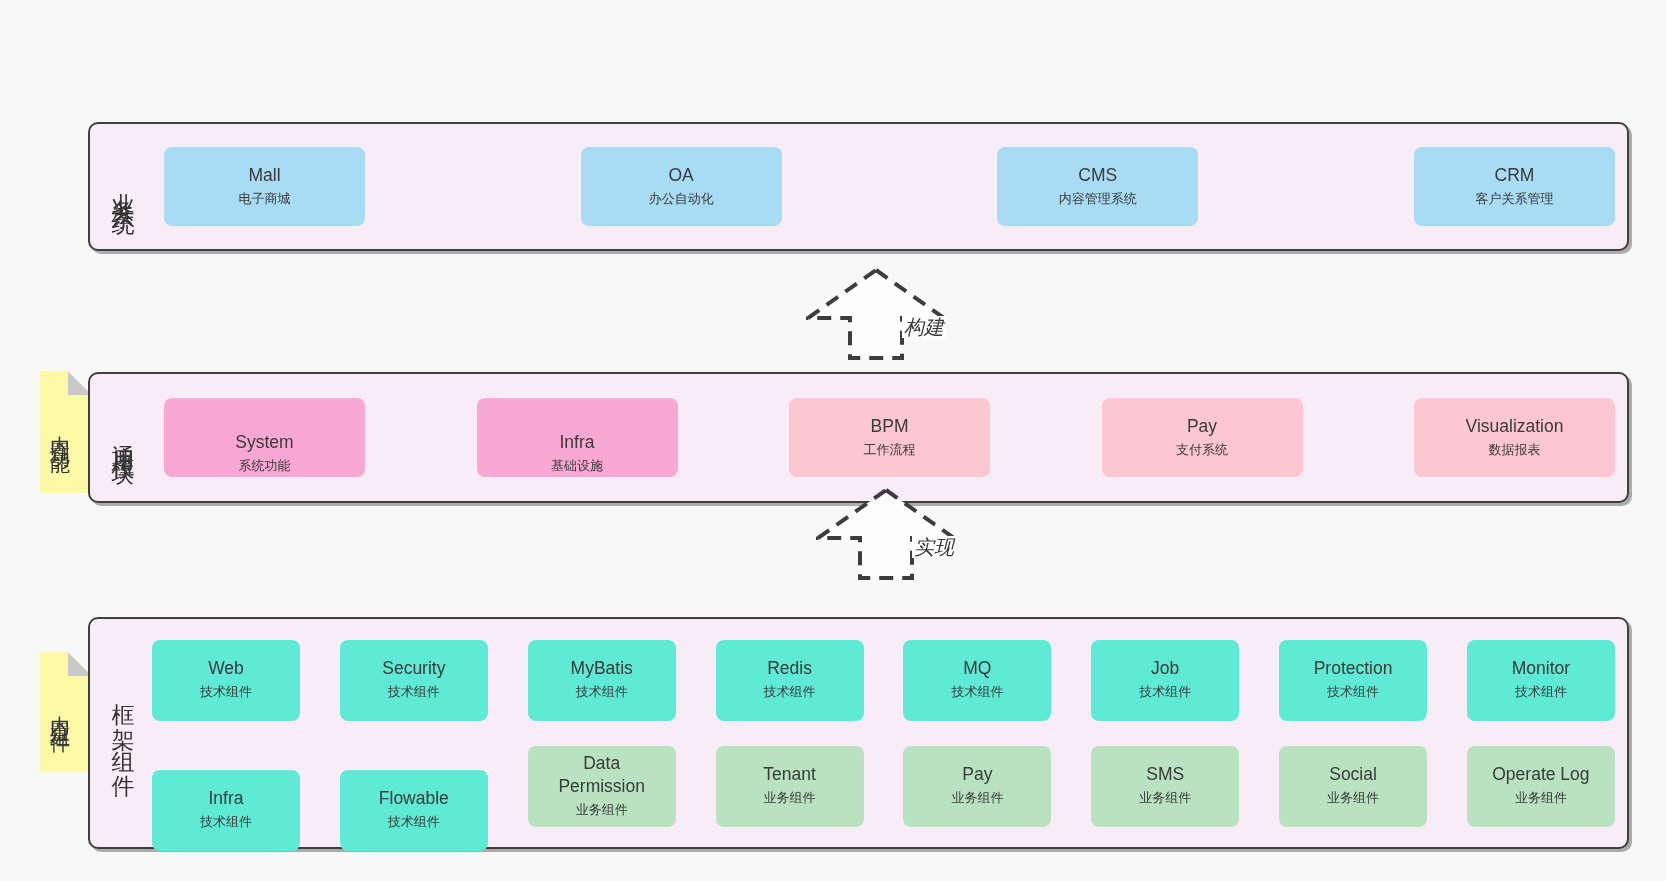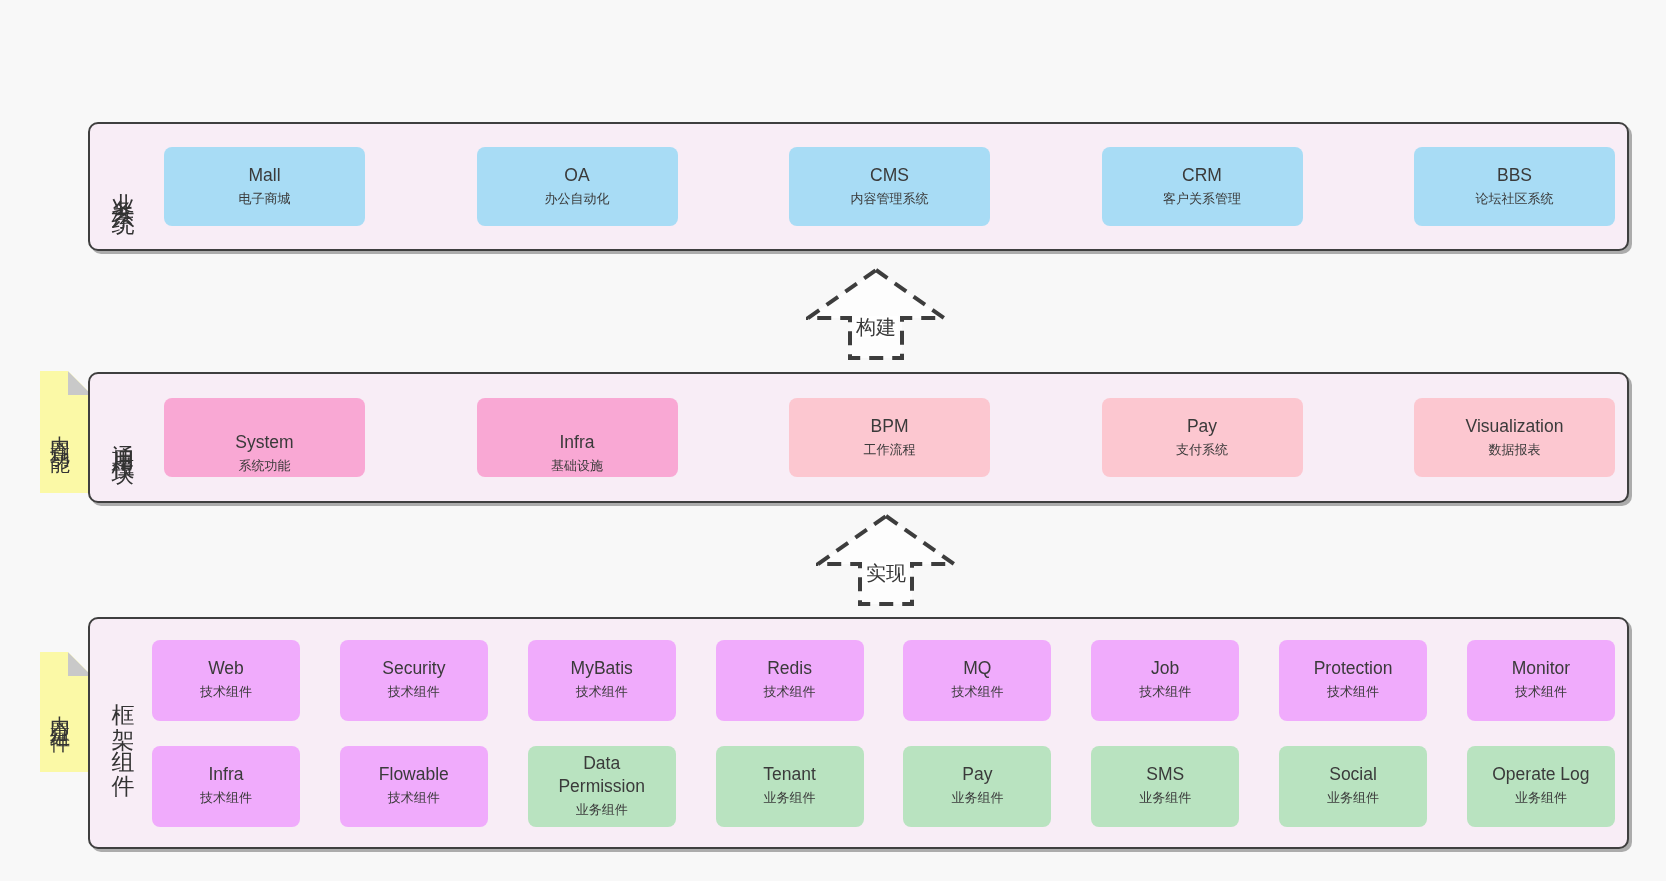--- a/index.html
+++ b/index.html
@@ -31,40 +31,40 @@
   .box{display:flex;flex-direction:column;align-items:center;justify-content:center;
        border-radius:8px;text-align:center;}
   .box6{width:201px;height:79px;}
   .box8{width:148px;height:81px;}
   .box .t{font-size:17.5px;line-height:23px;white-space:pre-line;}
   .box .s{font-size:13px;line-height:23px;}
 
   .blue{background:#a8dcf5;}
   .red{background:#f9a8d4;justify-content:flex-end;}
   .pink{background:#fcc7d0;}
-  .green{background:#f0abfc;}
+  .green{background:#5eead4;margin-top:24px;}
   .lightgreen{background:#b9e3c0;}
 
   
   .note{position:absolute;left:40px;width:52px;background:#fbf9a6;z-index:1;
         clip-path:polygon(0 0,calc(100% - 24px) 0,100% 24px,100% 100%,0 100%);
         display:flex;align-items:center;justify-content:center;}
   .note-2{top:371px;height:122px;}
   .note-3{top:652px;height:120px;}
   .note .fold{position:absolute;top:0;right:0;width:24px;height:24px;background:#c9c9c9;
         clip-path:polygon(0 0,100% 100%,0 100%);}
   .note .ntext{writing-mode:vertical-rl;text-orientation:upright;
         font-size:20px;letter-spacing:6px;color:#333;margin-right:10px;}
 
   
   .arrow{position:absolute;width:140px;height:96px;z-index:2;}
   .arrow-1{left:806px;top:266px;}
-  .arrow-2{left:816px;top:512px;}
+  .arrow-2{left:816px;top:486px;}
   .arrow svg{position:absolute;left:0;top:0;}
-  .alabel{position:absolute;left:0;right:0;top:48px;text-align:center;}
+  .alabel{position:absolute;left:0;right:0;top:48px;text-align:right;font-style:italic;}
   .alabel span{background:#ffffff;padding:0 2px;font-size:20px;color:#3a3a3a;}
 </style>
 </head>
 <body>
 
 <div class="canvas">
 
   <div class="note note-2">
     <div class="fold"></div>
     <div class="ntext">内置功能</div>
@@ -85,24 +85,20 @@
         <div class="t">OA</div>
         <div class="s">办公自动化</div>
       </div>
       <div class="box box6 blue">
         <div class="t">CMS</div>
         <div class="s">内容管理系统</div>
       </div>
       <div class="box box6 blue">
         <div class="t">CRM</div>
         <div class="s">客户关系管理</div>
-      </div>
-      <div class="box box6 blue">
-        <div class="t">BBS</div>
-        <div class="s">论坛社区系统</div>
       </div>
     </div>
   </section>
 
   <div class="arrow arrow-1">
     <svg width="140" height="96" viewBox="0 0 140 96">
       <path d="M70,4 L138,52 L96,52 L96,92 L44,92 L44,52 L2,52 Z" fill="#fdfdfd" stroke="#3d3d3d" stroke-width="4" stroke-dasharray="14 9"></path>
     </svg>
     <div class="alabel">
       <span>构建</span>

